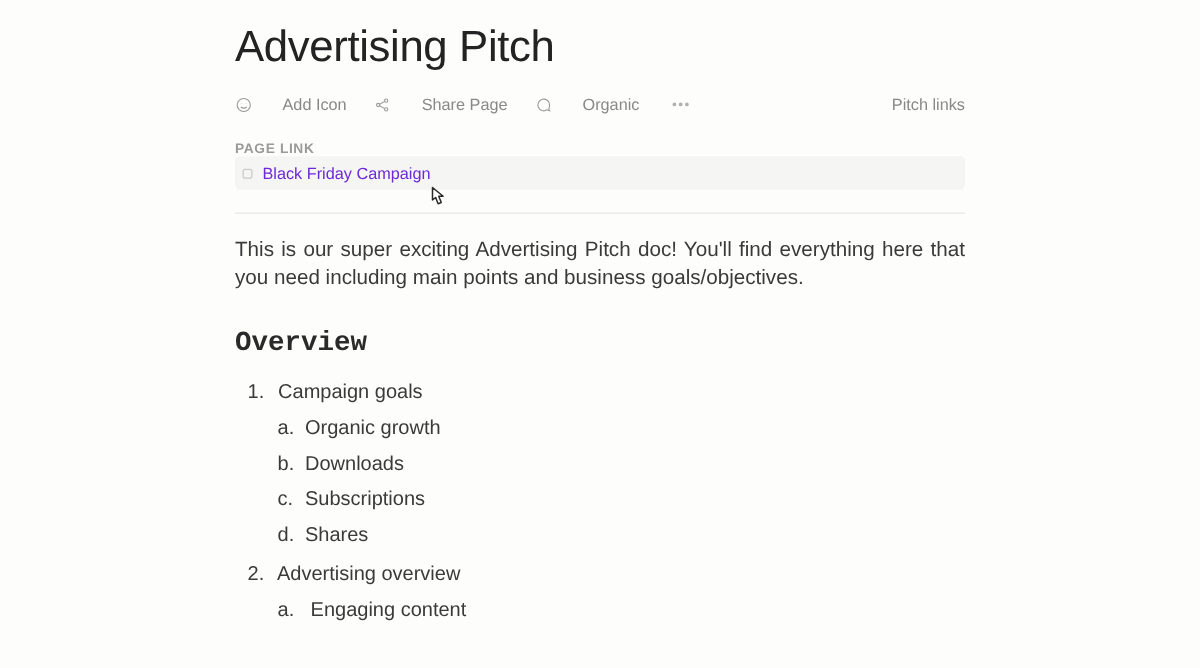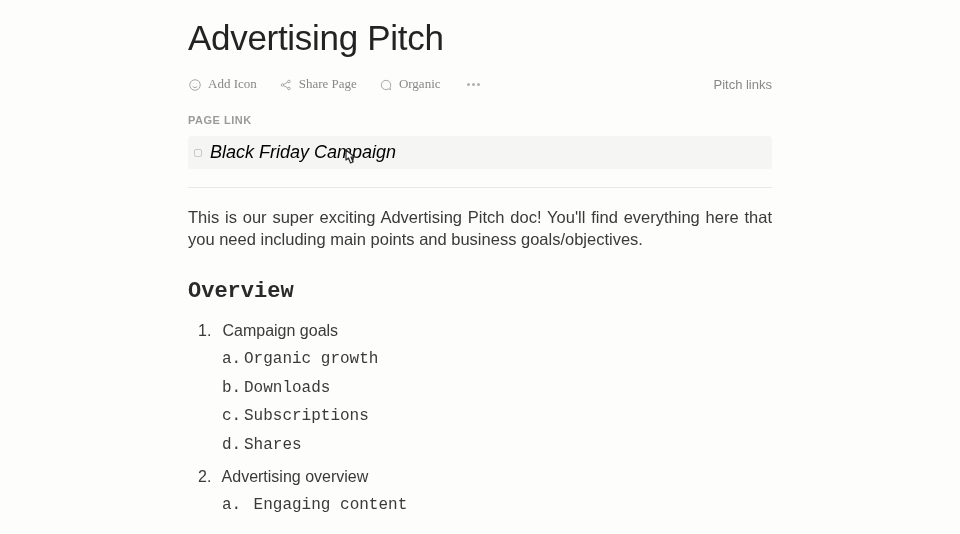--- a/index.html
+++ b/index.html
@@ -28,25 +28,24 @@
     }
     .toolbar-row {
       display: flex;
       align-items: center;
       gap: 22px;
       margin-bottom: 22px;
     }
     .toolbar-item {
       display: flex;
       align-items: flex-end;
-      gap: 6px;
+      gap: 24px;
       font-size: 13px;
       color: #888888;
       cursor: pointer;
-      font-family: Liberation Serif, serif;
     }
     .toolbar-item svg {
       width: 14px;
       height: 14px;
       stroke: #9a9a9a;
       fill: none;
       stroke-width: 1.5;
     }
     .more-dots {
       display: flex;
@@ -66,44 +65,42 @@
     .hide-links {
       font-size: 13px;
       color: #888888;
       cursor: pointer;
     }
     .section-label {
       font-size: 11px;
       font-weight: 600;
       color: #9a9a9a;
       letter-spacing: 0.5px;
-      margin-bottom: 10px;
     }
     .link-row {
       display: flex;
       align-items: center;
       gap: 8px;
       padding: 6px 6px;
       background: #f5f5f3;
       border-radius: 4px;
       cursor: pointer;
       position: relative;
       margin-bottom: 6px;
     }
     .link-bullet {
       width: 8px;
       height: 8px;
       border: 1.5px solid #c9c9c9;
       border-radius: 2px;
       flex-shrink: 0;
     }
     .link-text {
-      font-size: 18px;
-      color: #000000;
-      font-style: italic;
+      font-size: 13px;
+      color: #6d28d9;
     }
     .add-link {
       font-size: 14px;
       color: #9a9a9a;
       cursor: pointer;
       padding: 4px 2px;
     }
     .divider {
       border: none;
       border-top: 1px solid #e8e8e6;
@@ -139,21 +136,20 @@
       content: counter(main) ".";
       display: inline-block;
       width: 20px;
       color: #3a3a3a;
     }
     ol.sub-list {
       list-style: none;
       padding-left: 24px;
       counter-reset: sub;
       margin-top: 4px;
-      font-family: Liberation Mono, monospace;
     }
     ol.sub-list > li {
       counter-increment: sub;
       font-size: 16px;
       color: #3a3a3a;
       margin-bottom: 3px;
       line-height: 1.6;
     }
     ol.sub-list > li::before {
       content: counter(sub, lower-alpha) ".";

